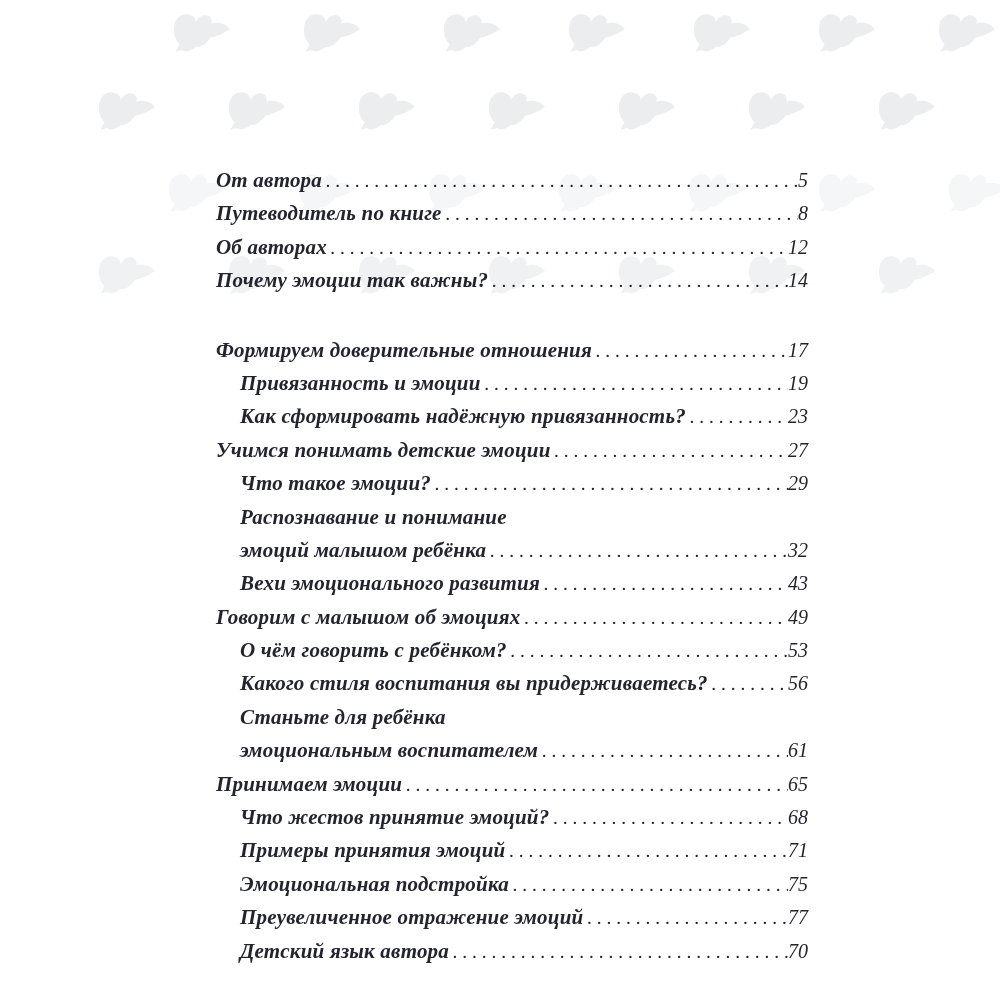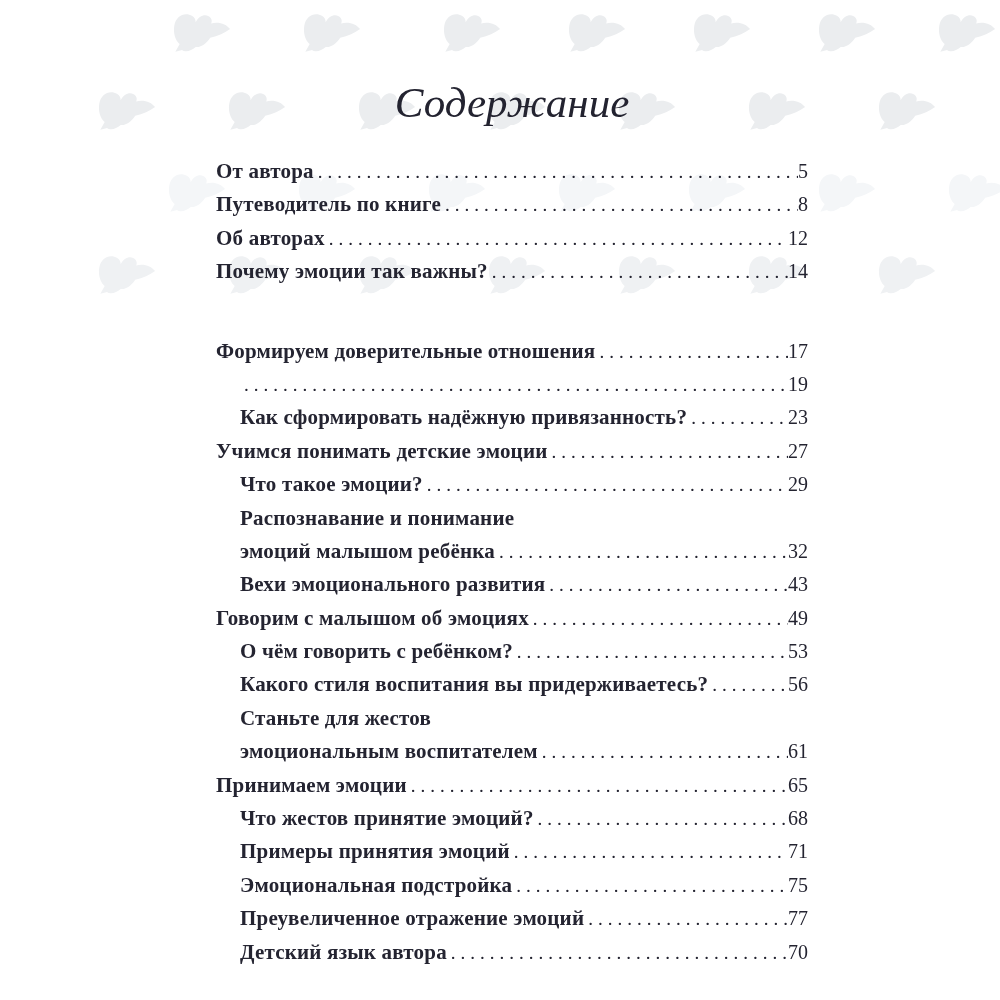--- a/index.html
+++ b/index.html
@@ -32,32 +32,33 @@
     font-style:italic;
     font-weight:400;
     font-size:43px;
     line-height:46px;
     color:#232330;
     z-index:2;
   }
   .toc{
     position:absolute;
     left:216px;width:592px;
-    top:155px;
+    top:164px;
     z-index:2;
     color:#242431;
+    font-style:italic;
   }
   .toc-row{
     display:flex;
     align-items:baseline;
     height:33.4px;
     line-height:33.4px;
   }
   .toc-row.indent{padding-left:24px;}
-  .toc-row.gap-after{margin-bottom:46px;}
+  .toc-row.gap-after{margin-bottom:36px;}
   .toc-label{
     font-weight:700;
     font-size:21px;
     white-space:nowrap;
     letter-spacing:.2px;
   }
   .toc-dots{
     flex:1 1 auto;
     overflow:hidden;
     white-space:nowrap;
@@ -156,21 +157,20 @@
       <div class="bird" style="left: 615px; top: 250px;"><svg width="62" height="46" viewBox="0 0 64 46">
           <path d="M4.5 17 C6 8, 15 2.5, 23 7.5 C25.5 9, 26.5 11.5, 26.5 14 C30 6.5, 38 4.5, 42 9.5 C43.2 11, 43.4 13, 42.5 15.2 C50 13, 58 15.5, 62 21 C56.5 25, 49.5 28.5, 41.5 30 C37.5 36, 31.5 40.5, 26.5 39.5 C22 43.5, 16 45.5, 12.5 42.5 L5.5 44.5 L10 36.5 C5.5 32.5, 3 25, 4.5 17 Z" fill="#eff1f3"></path>
         </svg></div>
       <div class="bird" style="left: 745px; top: 250px;"><svg width="62" height="46" viewBox="0 0 64 46">
           <path d="M4.5 17 C6 8, 15 2.5, 23 7.5 C25.5 9, 26.5 11.5, 26.5 14 C30 6.5, 38 4.5, 42 9.5 C43.2 11, 43.4 13, 42.5 15.2 C50 13, 58 15.5, 62 21 C56.5 25, 49.5 28.5, 41.5 30 C37.5 36, 31.5 40.5, 26.5 39.5 C22 43.5, 16 45.5, 12.5 42.5 L5.5 44.5 L10 36.5 C5.5 32.5, 3 25, 4.5 17 Z" fill="#eff1f3"></path>
         </svg></div>
       <div class="bird" style="left: 875px; top: 250px;"><svg width="62" height="46" viewBox="0 0 64 46">
           <path d="M4.5 17 C6 8, 15 2.5, 23 7.5 C25.5 9, 26.5 11.5, 26.5 14 C30 6.5, 38 4.5, 42 9.5 C43.2 11, 43.4 13, 42.5 15.2 C50 13, 58 15.5, 62 21 C56.5 25, 49.5 28.5, 41.5 30 C37.5 36, 31.5 40.5, 26.5 39.5 C22 43.5, 16 45.5, 12.5 42.5 L5.5 44.5 L10 36.5 C5.5 32.5, 3 25, 4.5 17 Z" fill="#eff1f3"></path>
         </svg></div>
     </div>
-  <h1 class="title">Содержание</h1>
   <div class="toc">
       <div class="toc-row">
         <span class="toc-label">От автора</span>
         <span class="toc-dots">................................................................................</span>
         <span class="toc-page">5</span>
       </div>
       <div class="toc-row">
         <span class="toc-label">Путеводитель по книге</span>
         <span class="toc-dots">................................................................................</span>
         <span class="toc-page">8</span>
@@ -184,20 +184,21 @@
         <span class="toc-label">Почему эмоции так важны?</span>
         <span class="toc-dots">................................................................................</span>
         <span class="toc-page">14</span>
       </div>
       <div class="toc-row">
         <span class="toc-label">Формируем доверительные отношения</span>
         <span class="toc-dots">................................................................................</span>
         <span class="toc-page">17</span>
       </div>
       <div class="toc-row indent">
+        <span class="toc-label">Привязанность и эмоции</span>
         <span class="toc-dots">................................................................................</span>
         <span class="toc-page">19</span>
       </div>
       <div class="toc-row indent">
         <span class="toc-label">Как сформировать надёжную привязанность?</span>
         <span class="toc-dots">................................................................................</span>
         <span class="toc-page">23</span>
       </div>
       <div class="toc-row">
         <span class="toc-label">Учимся понимать детские эмоции</span>
@@ -231,21 +232,21 @@
         <span class="toc-label">О чём говорить с ребёнком?</span>
         <span class="toc-dots">................................................................................</span>
         <span class="toc-page">53</span>
       </div>
       <div class="toc-row indent">
         <span class="toc-label">Какого стиля воспитания вы придерживаетесь?</span>
         <span class="toc-dots">................................................................................</span>
         <span class="toc-page">56</span>
       </div>
       <div class="toc-row indent">
-        <span class="toc-label">Станьте для жестов</span>
+        <span class="toc-label">Станьте для ребёнка</span>
       </div>
       <div class="toc-row indent">
         <span class="toc-label">эмоциональным воспитателем</span>
         <span class="toc-dots">................................................................................</span>
         <span class="toc-page">61</span>
       </div>
       <div class="toc-row">
         <span class="toc-label">Принимаем эмоции</span>
         <span class="toc-dots">................................................................................</span>
         <span class="toc-page">65</span>

